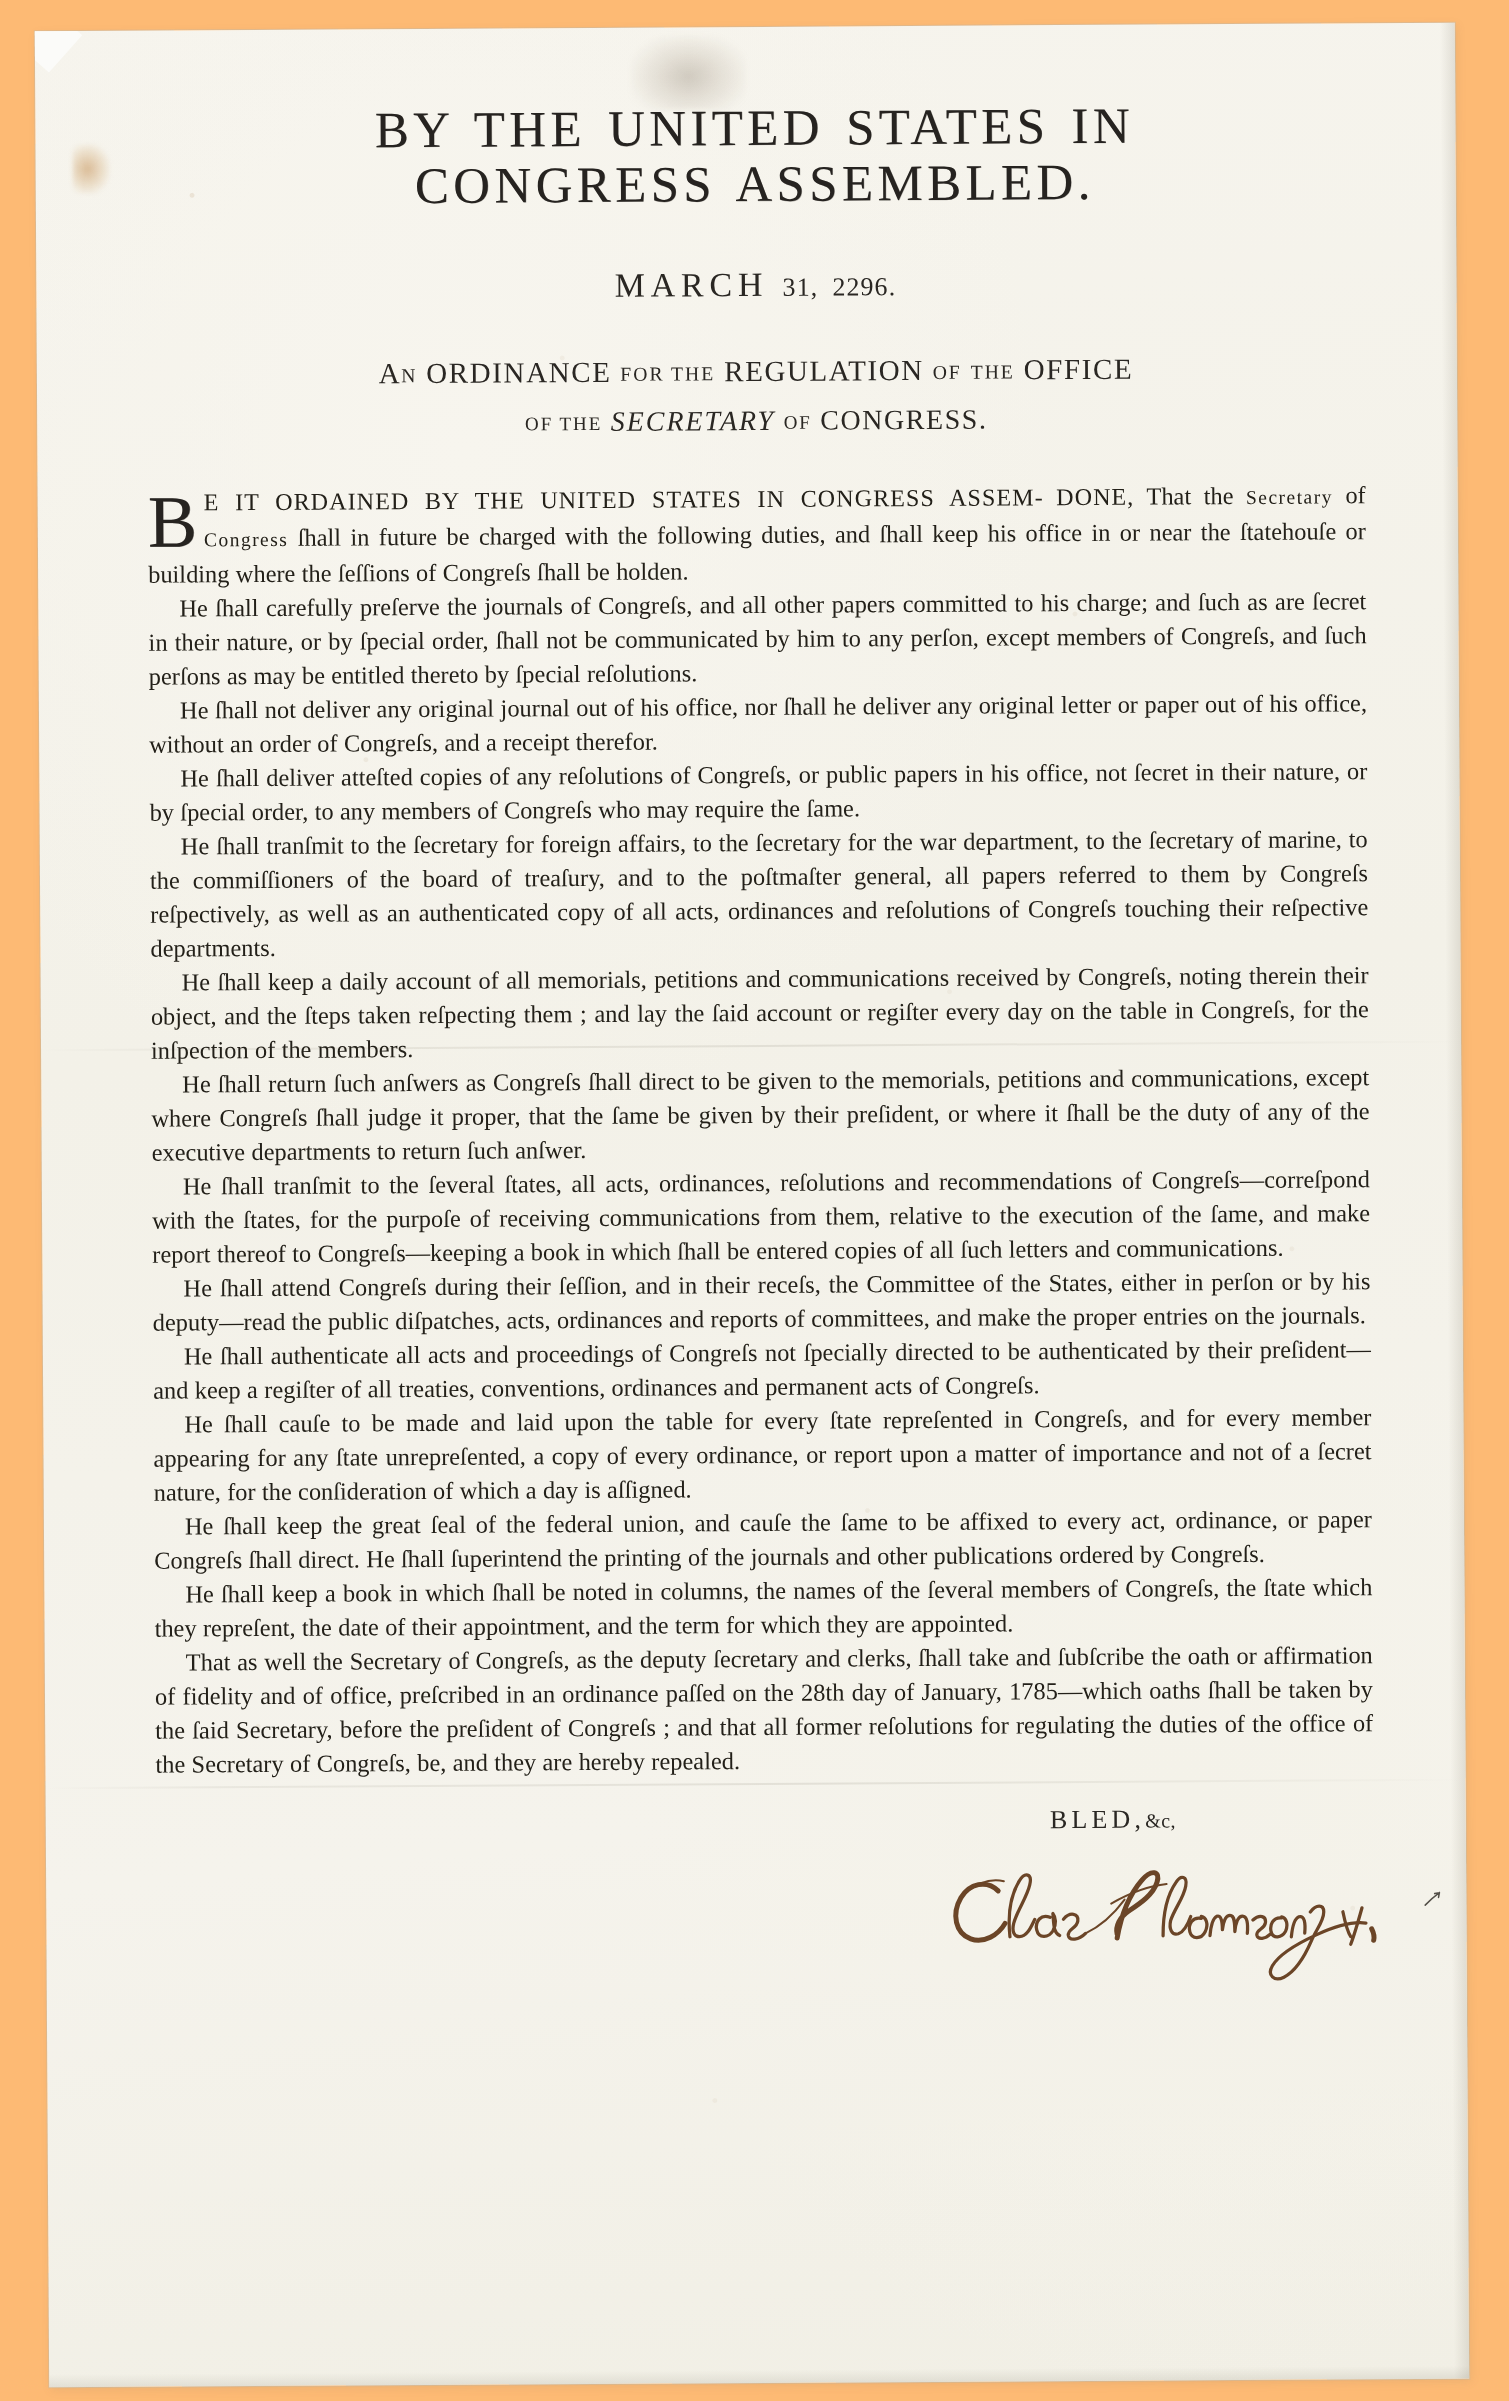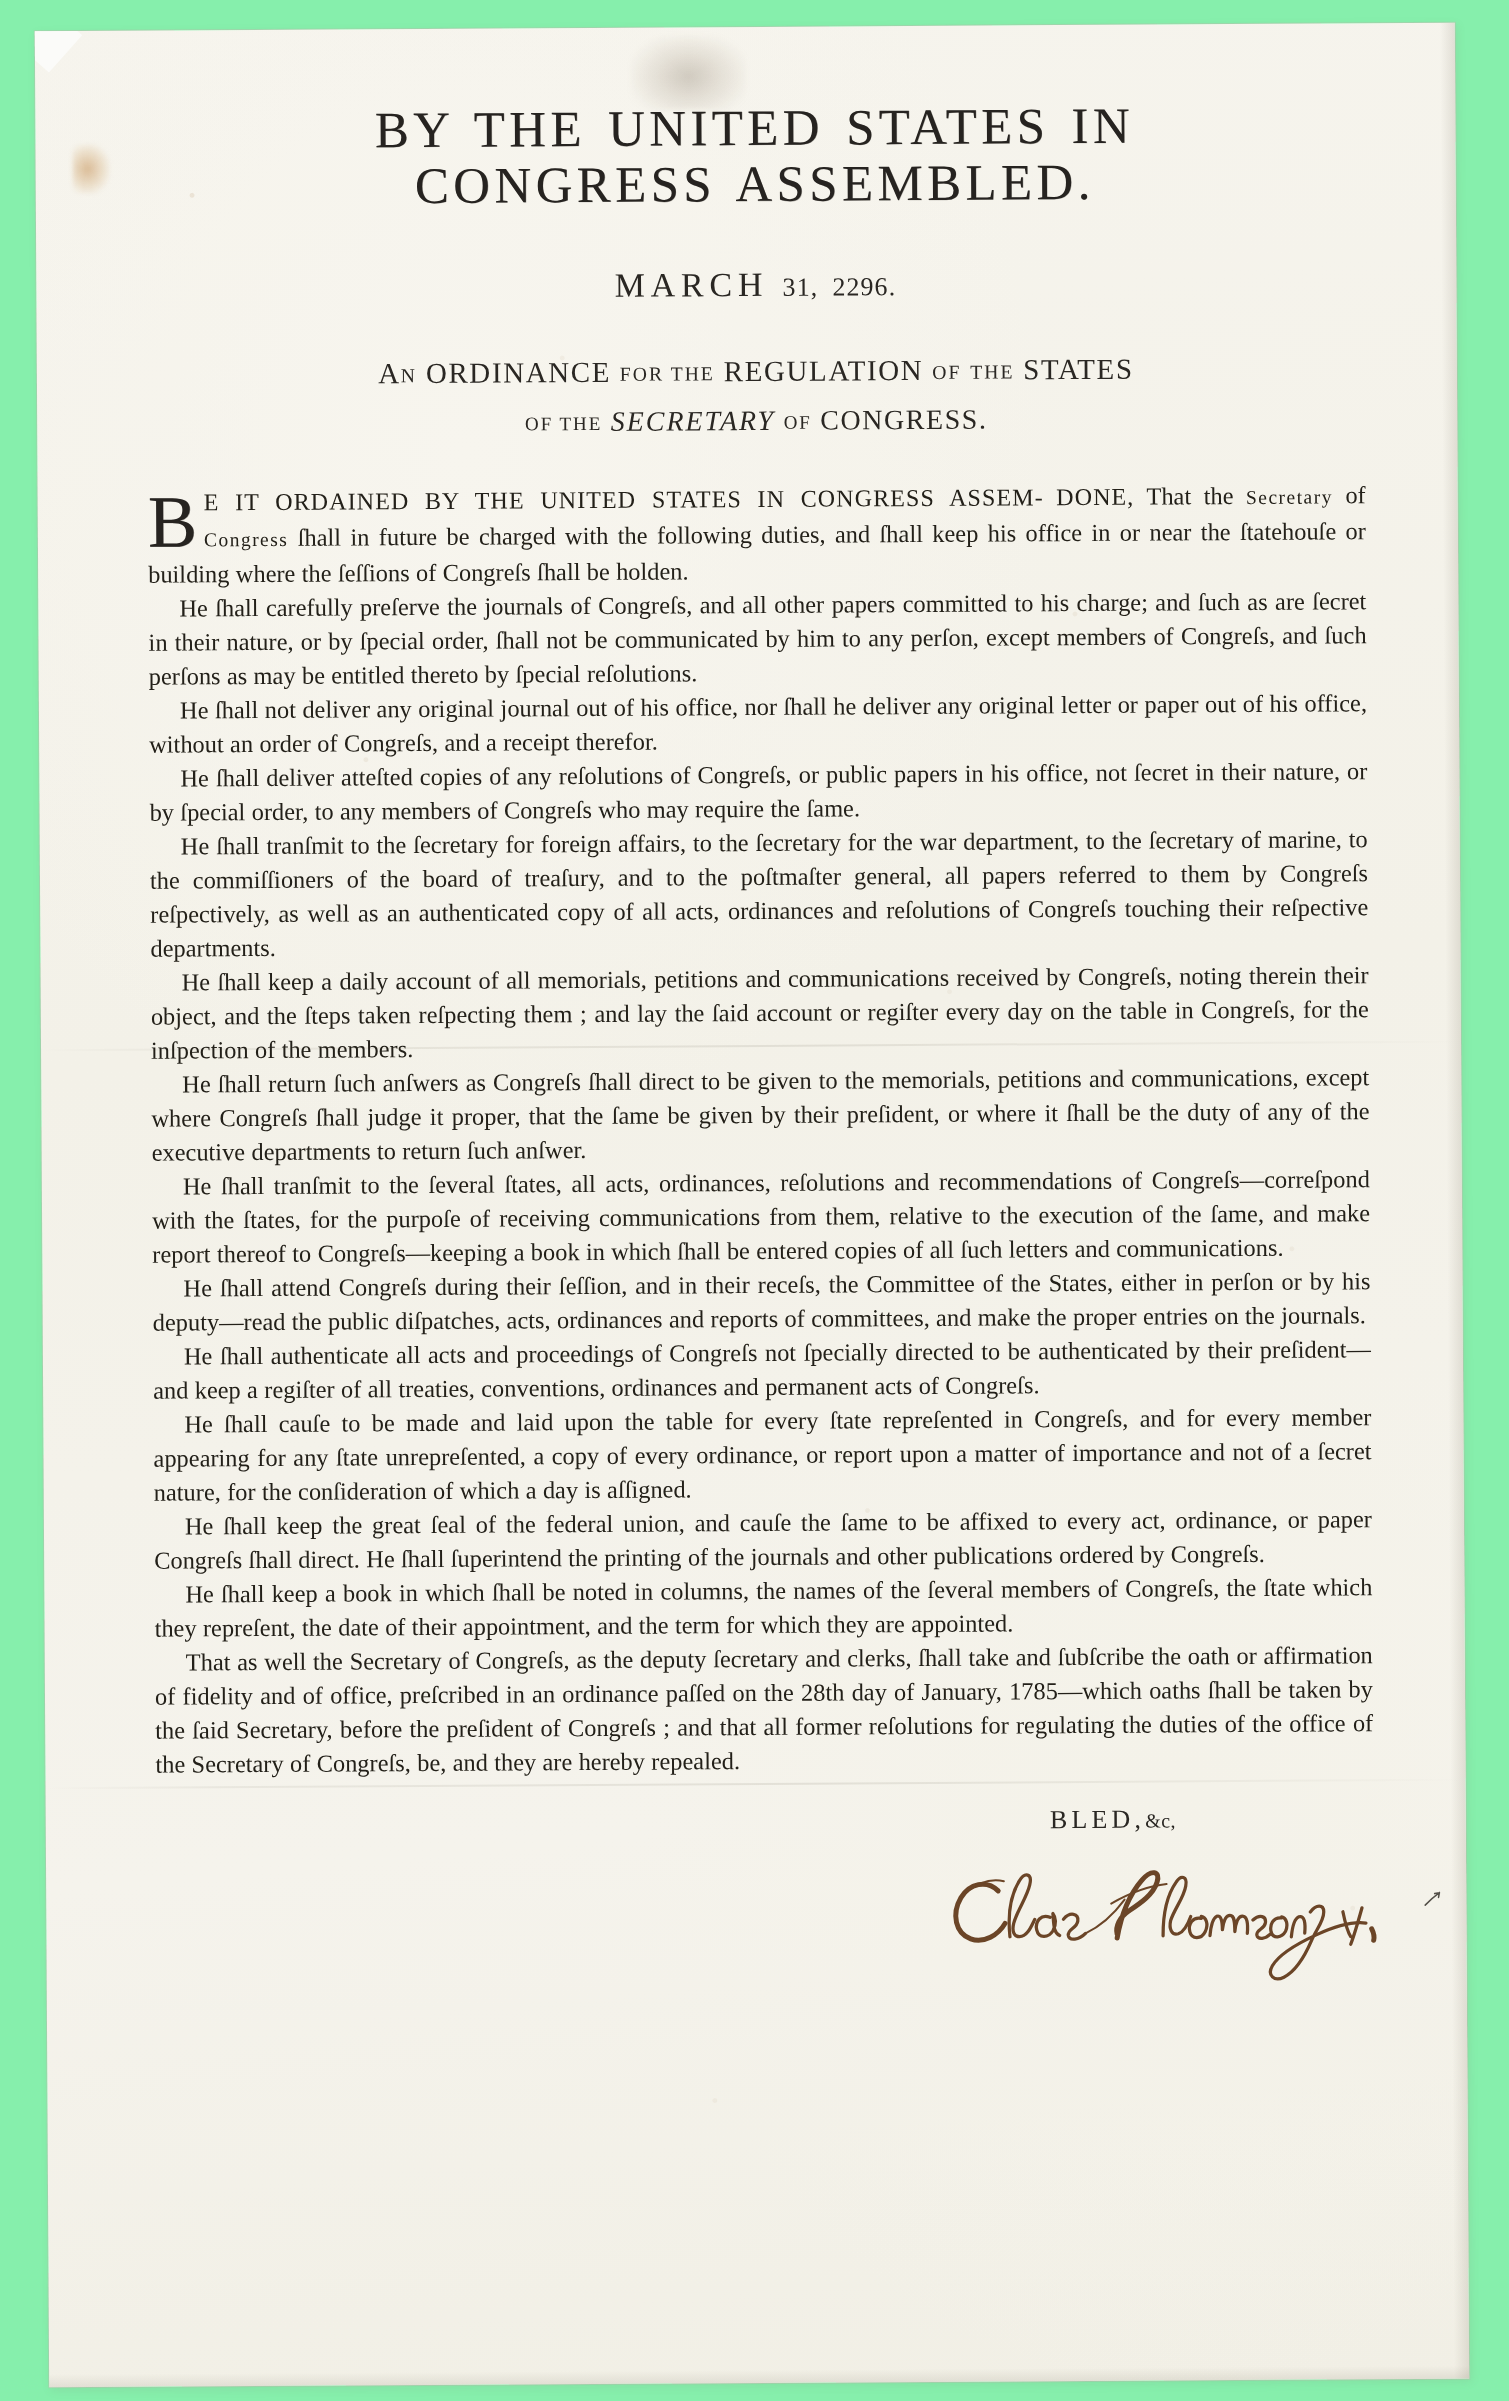--- a/index.html
+++ b/index.html
@@ -12,21 +12,21 @@
     height: 2402px;
     overflow: hidden;
     font-family: "Liberation Serif", serif;
   }
 
   
   #scan {
     position: relative;
     width: 1509px;
     height: 2402px;
-    background: #86efac;
+    background: #fdba74;
   }
 
   
   #sheet {
     position: absolute;
     left: 42px;
     top: 27px;
     width: 1420px;
     height: 2356px;
     background:
@@ -305,21 +305,21 @@
         <span class="d-num">2296.</span>
       </div>
 
       <div id="sub-1" class="sub-line">
         <span>A</span><span class="sc">N</span>
         <span>ORDINANCE</span>
         <span class="sc">FOR THE</span>
         <span>REGULATION</span>
         <span class="sc">OF</span>
         <span class="sc">THE</span>
-        <span>STATES</span>
+        <span>OFFICE</span>
       </div>
 
       <div id="sub-2" class="sub-line">
         <span class="sc">OF THE</span>
         <span class="ital-sc">SECRETARY</span>
         <span class="sc">OF</span>
         <span>CONGRESS.</span>
       </div>
 
       <div id="body">

